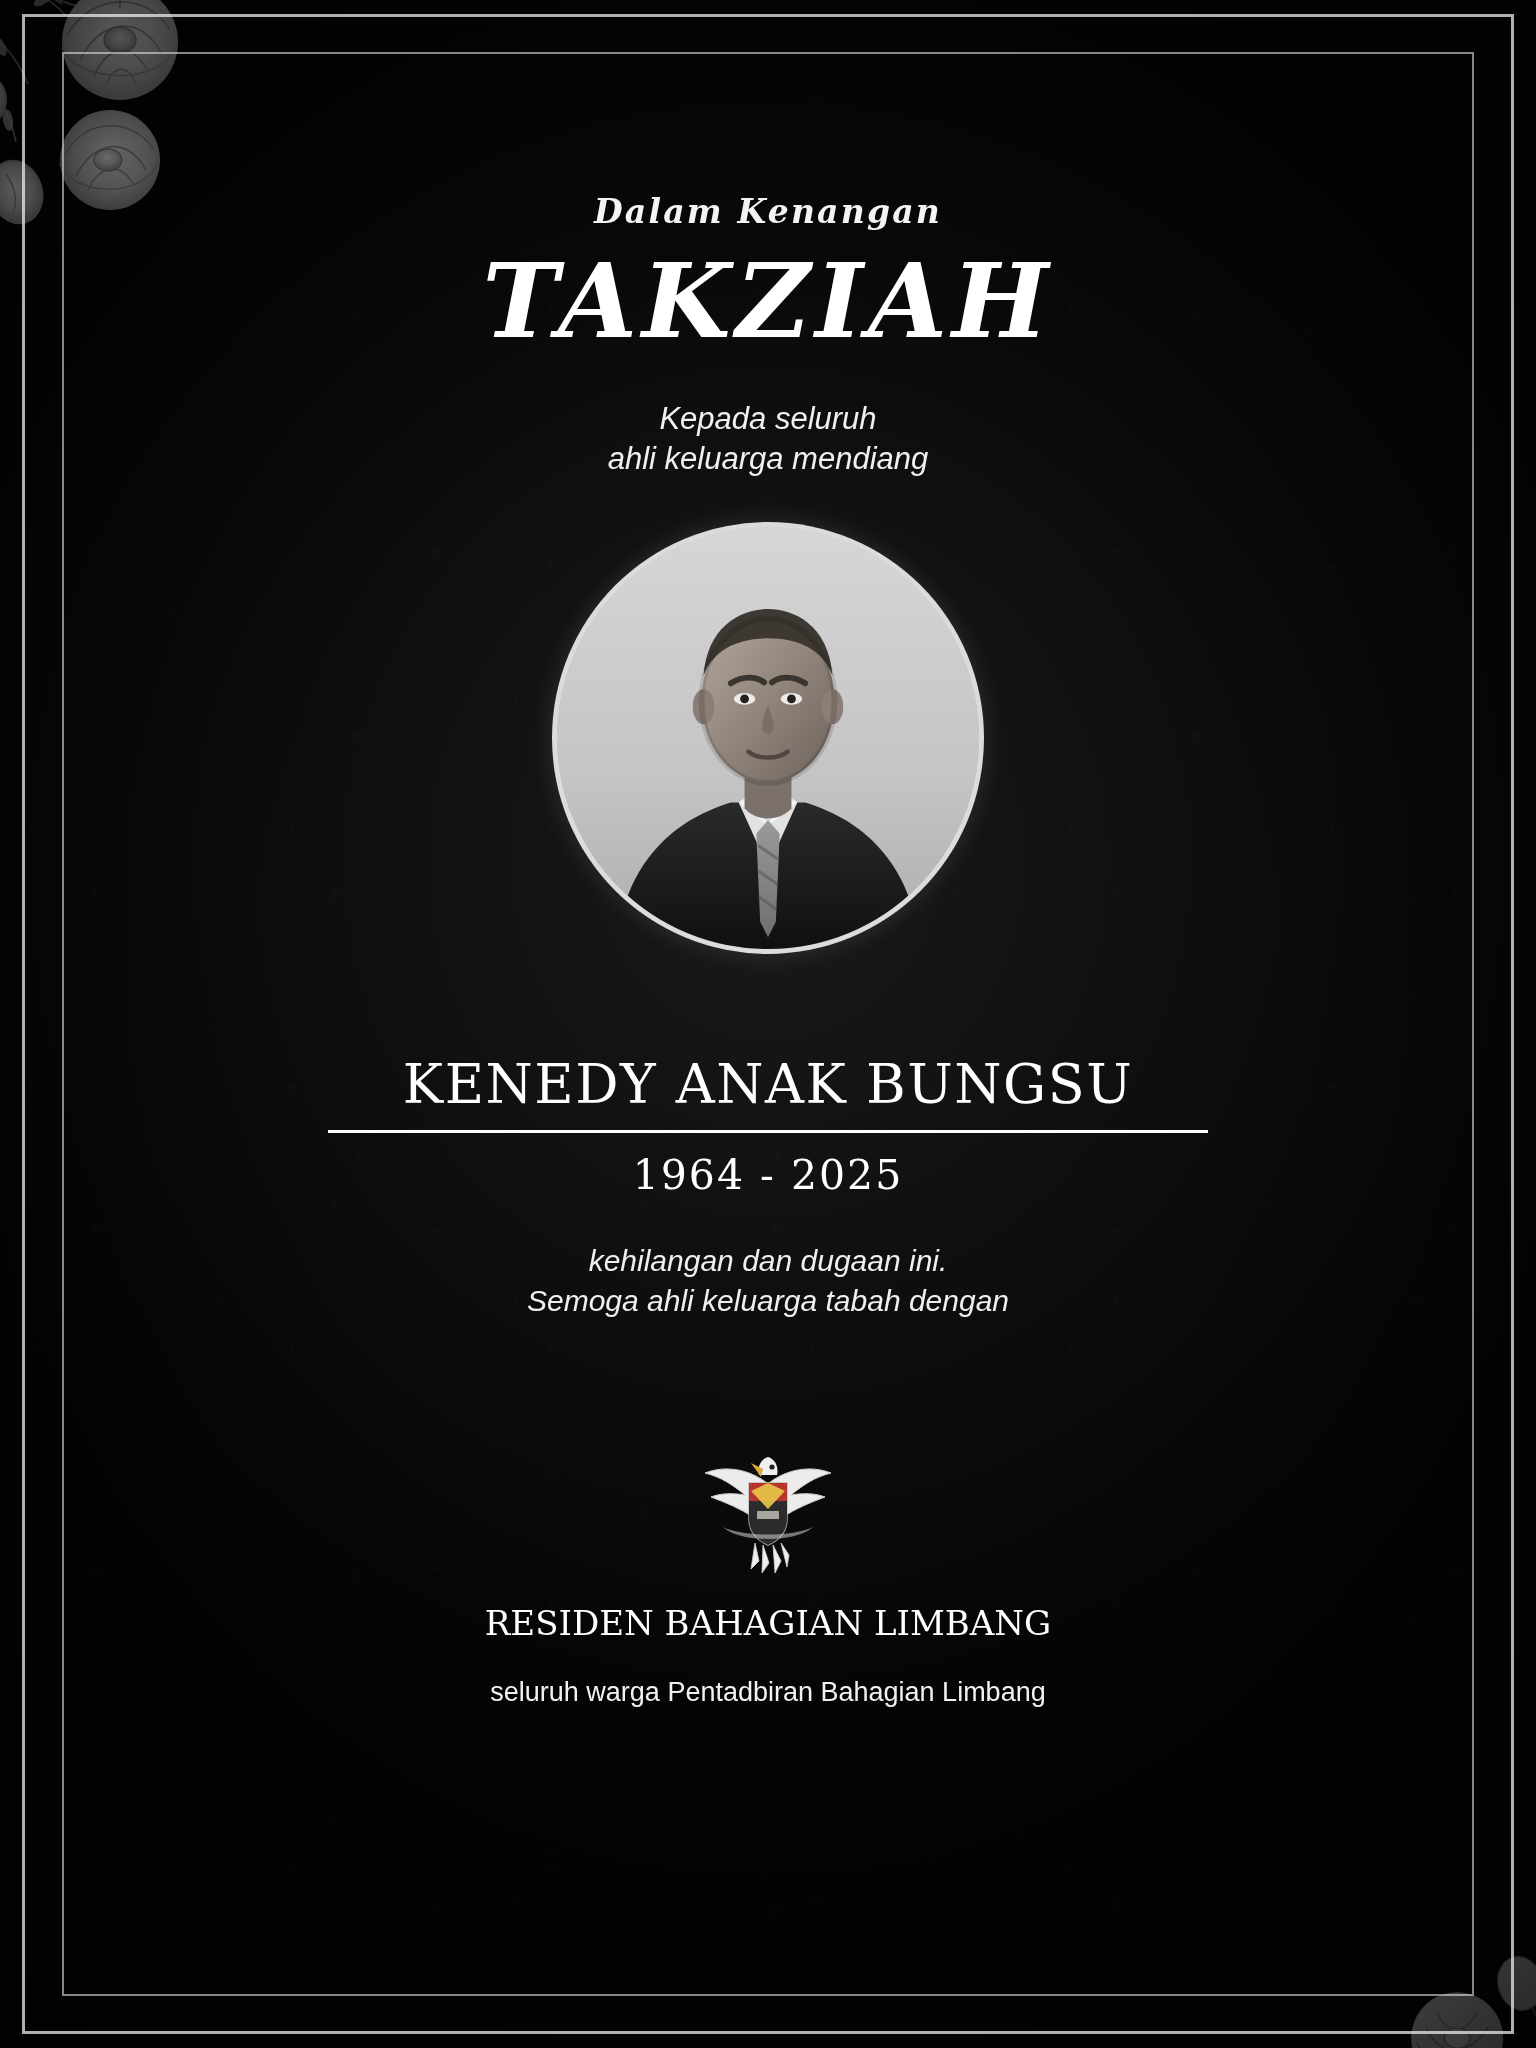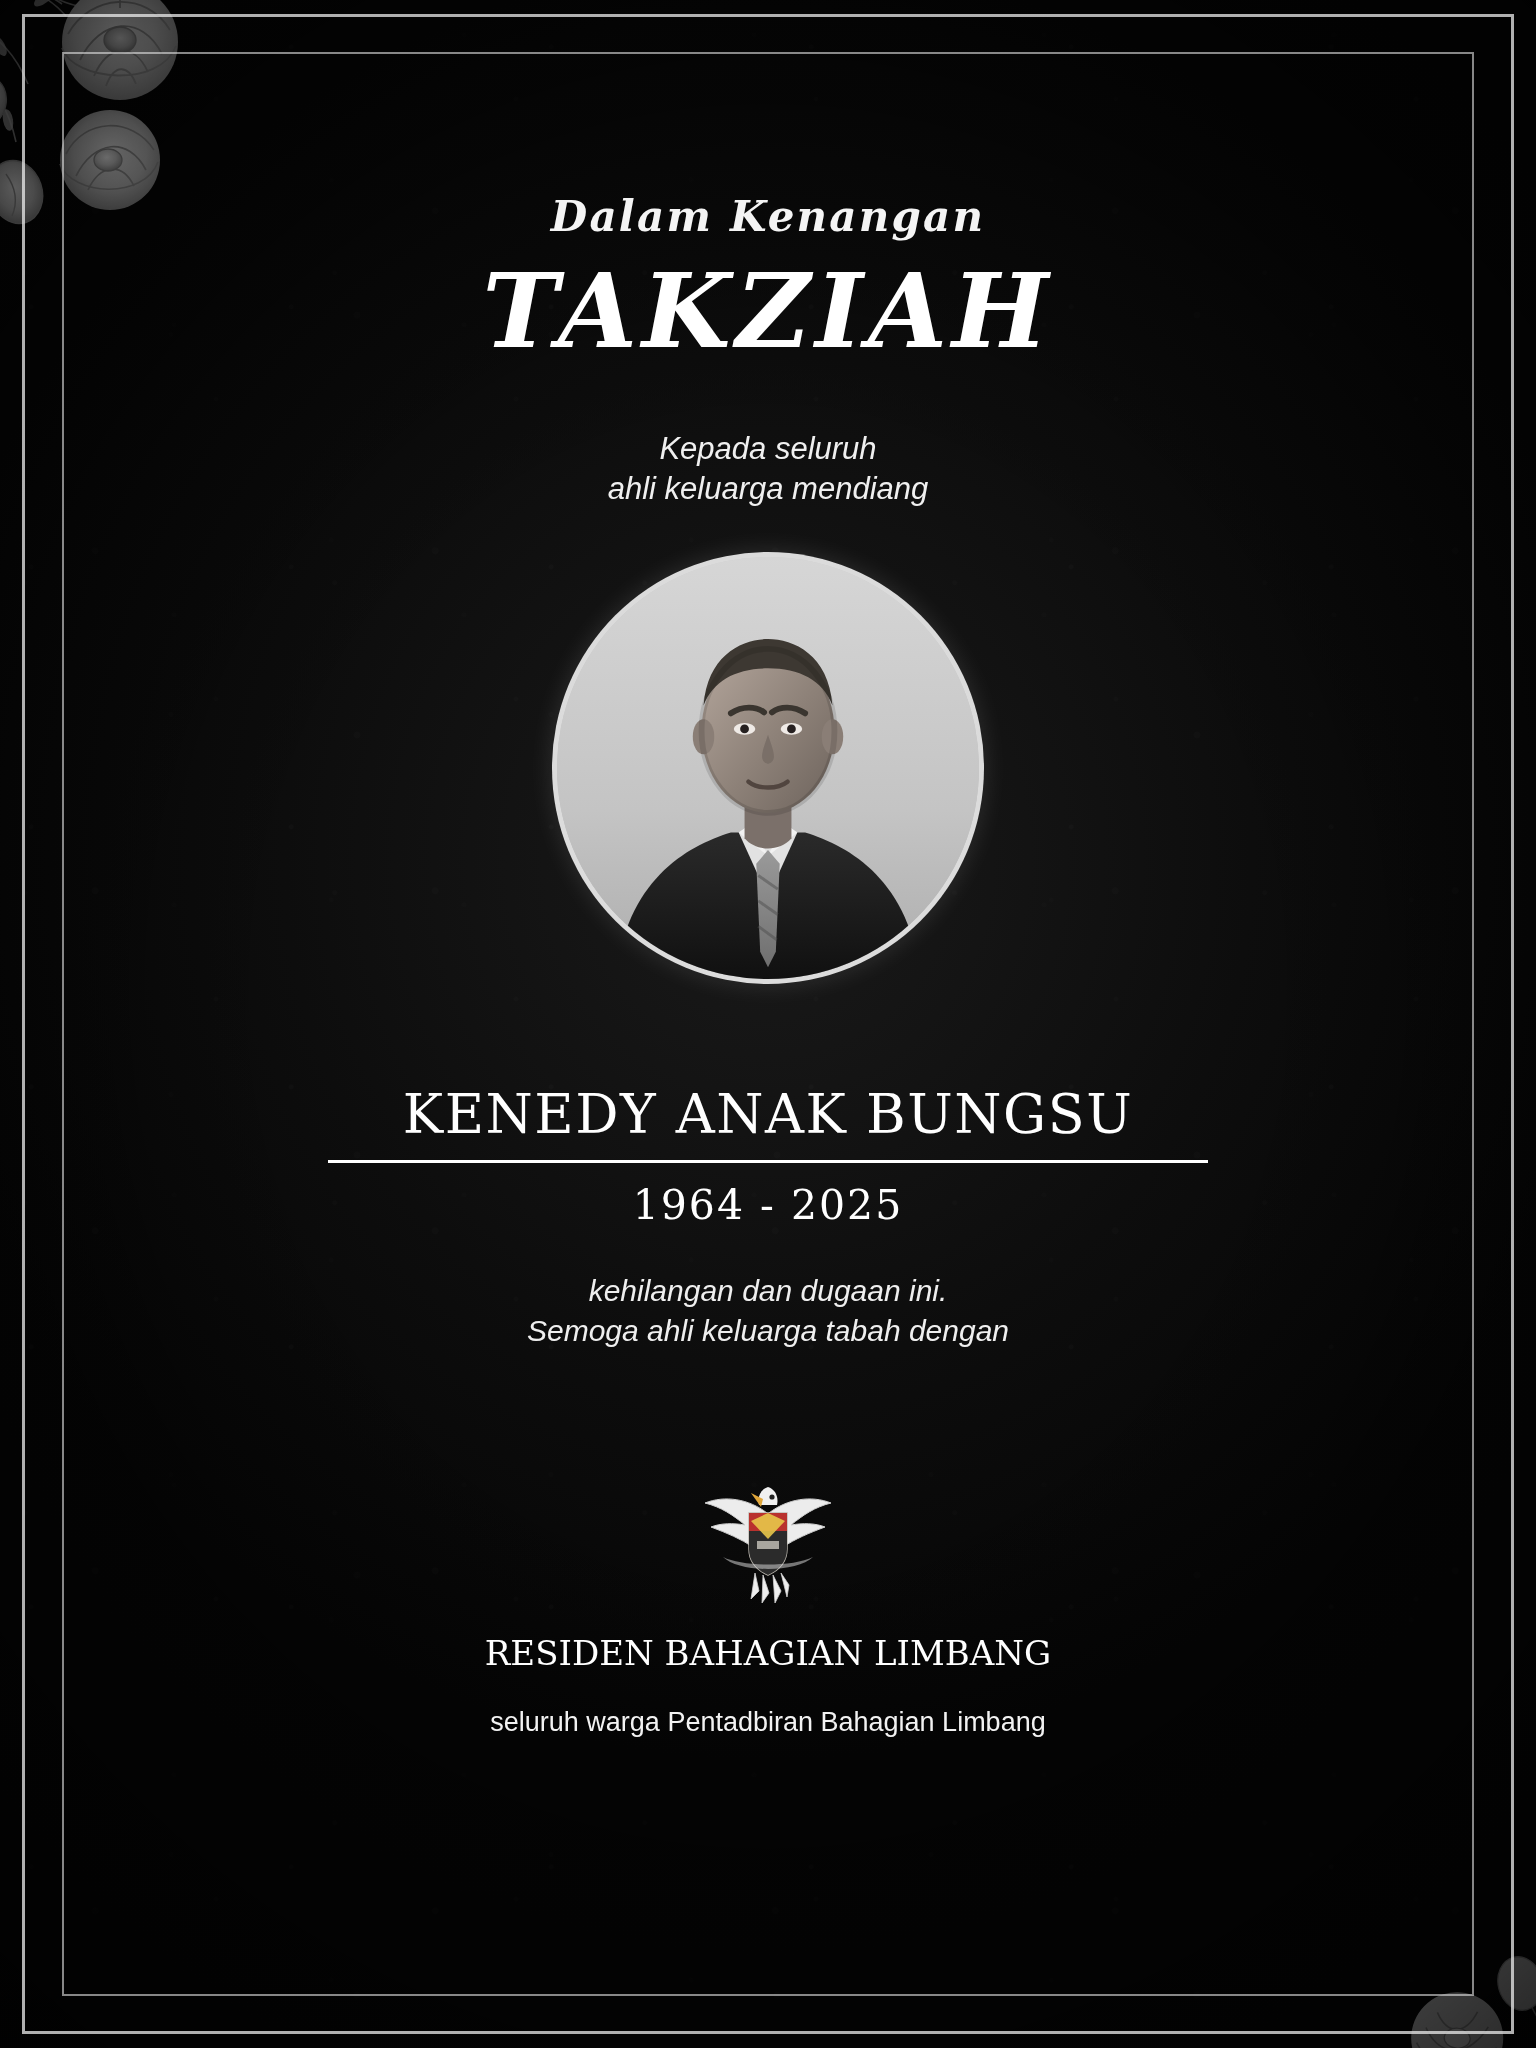--- a/index.html
+++ b/index.html
@@ -76,38 +76,38 @@
     align-items: center;
     text-align: center;
     color: #fff;
   }
 
   .eyebrow {
     margin-top: 192px;
     font-family: "DejaVu Serif", serif;
     font-style: italic;
     font-weight: 700;
-    font-size: 42px;
+    font-size: 33px;
     letter-spacing: 2.2px;
     color: #f4f4f4;
   }
 
   .title {
     margin-top: 18px;
     font-family: "DejaVu Serif", serif;
     font-style: italic;
     font-weight: 700;
     font-size: 102px;
     line-height: 1.02;
     letter-spacing: 5px;
     color: #ffffff;
   }
 
   .subtitle {
-    margin-top: 66px;
+    margin-top: 46px;
     font-family: "Liberation Sans", sans-serif;
     font-style: italic;
     font-size: 31px;
     line-height: 1.30;
     color: #f0f0f0;
   }
 
   .portrait-wrap {
     margin-top: 42px;
     width: 432px;

